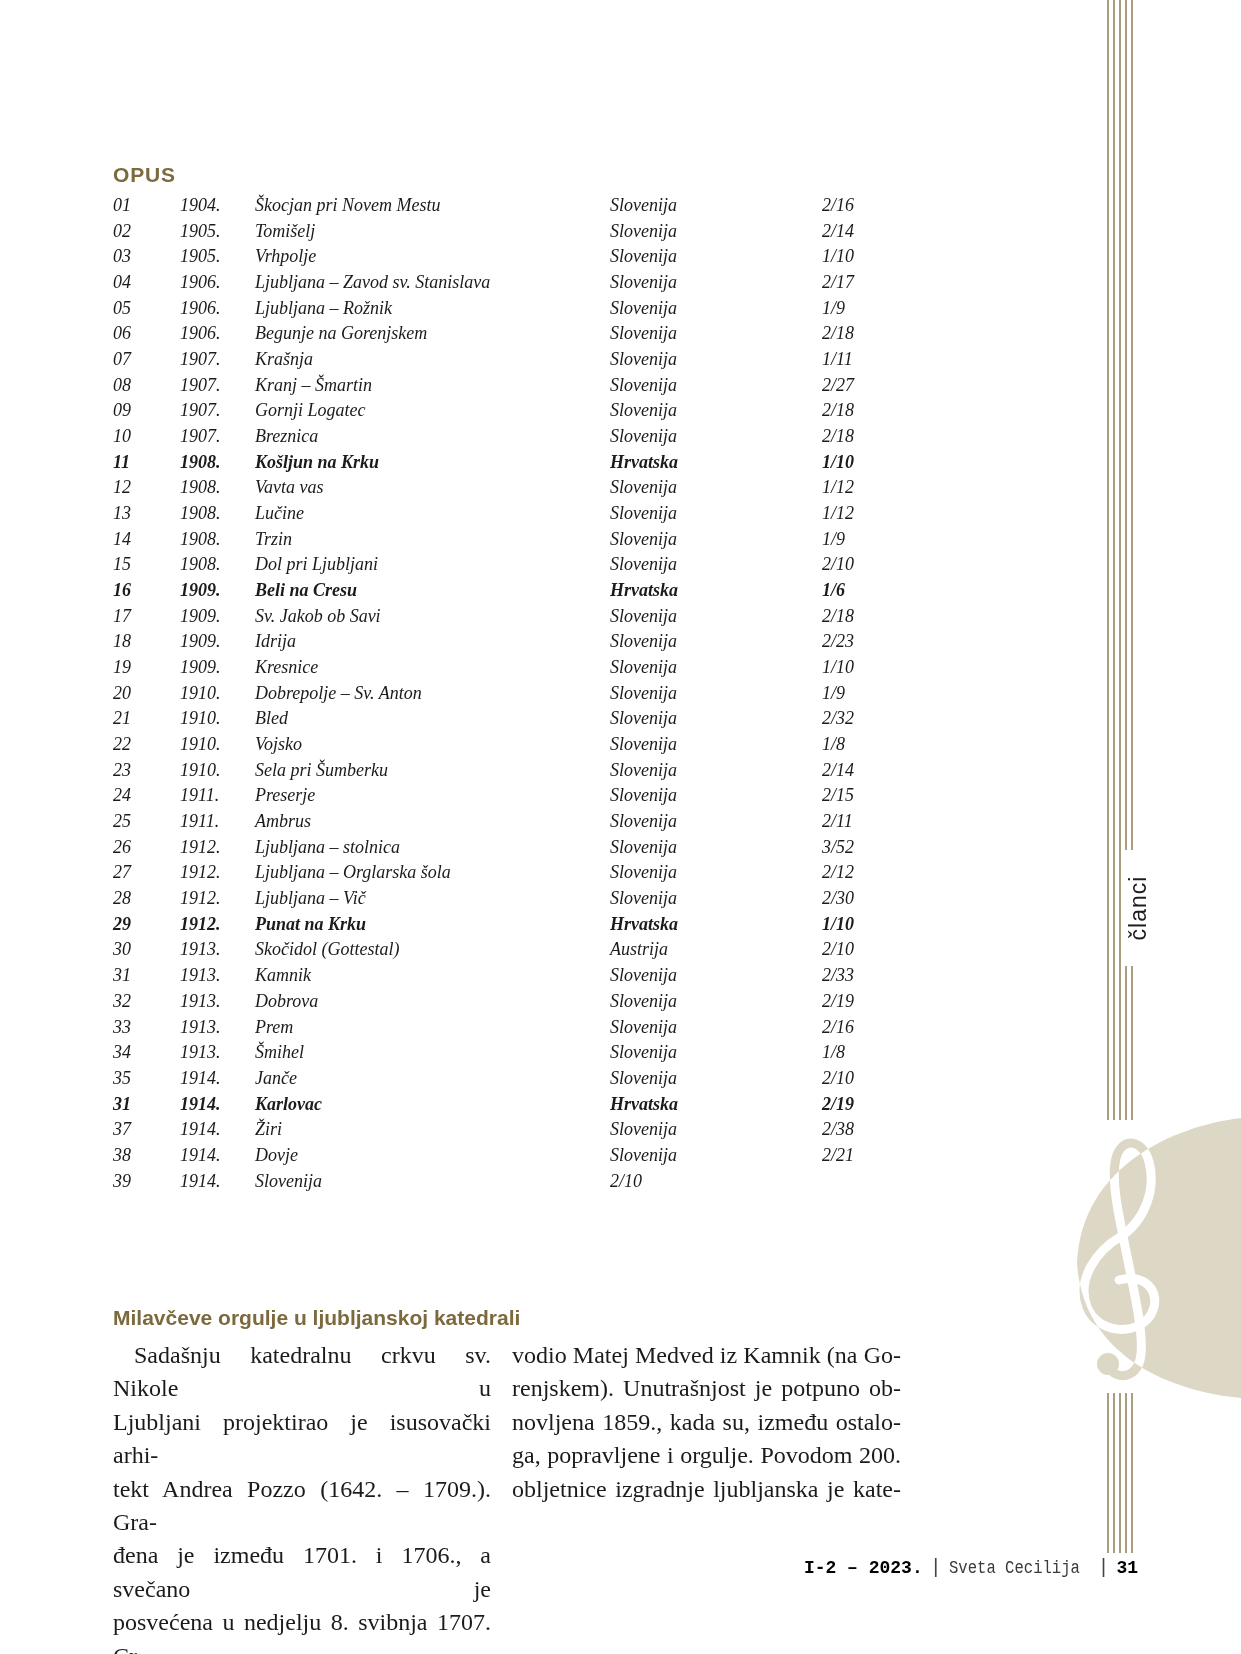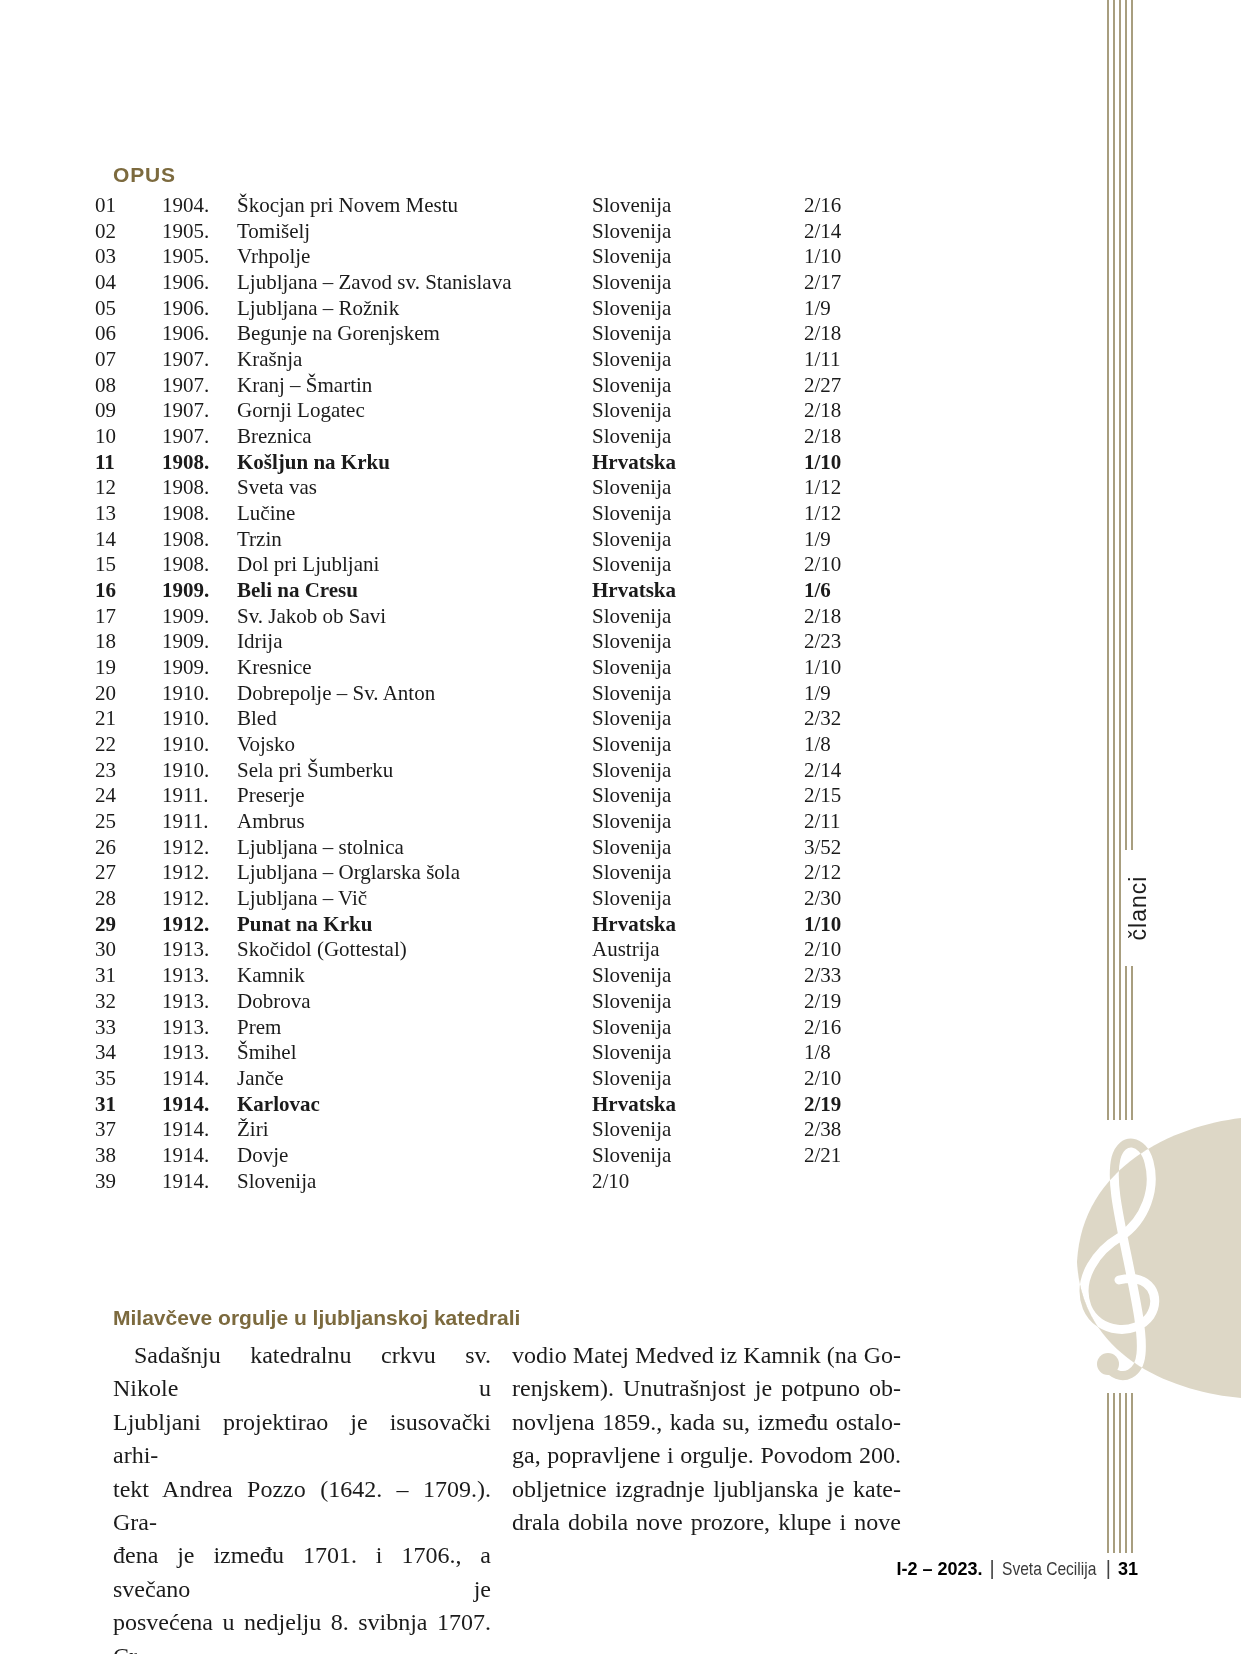--- a/index.html
+++ b/index.html
@@ -15,22 +15,23 @@
   
   .opus-heading {
     position:absolute; left:113px; top:163px;
     font-family:"Liberation Sans", sans-serif;
     font-weight:700; font-size:21px; letter-spacing:0.8px;
     color:#7c6a3e;
   }
 
   
   .opus-table {
-    position:absolute; left:95px; top:193px; width:775px;
-    font-size:21px;
+    position:absolute; left:113px; top:193px; width:775px;
+    font-size:18px;
+    font-style:italic;
   }
   .row {
     display:grid;
     grid-template-columns:67px 75px 355px 212px 1fr;
     height:25.68px; line-height:25.68px;
     white-space:nowrap;
   }
   .row.bold { font-weight:700; }
 
   
@@ -69,21 +70,21 @@
     font-size:23px; line-height:28px; letter-spacing:1px;
     text-align:center; color:#1d1d1d;
   }
 
   
   .clef-art { position:absolute; left:1056px; top:1112px; z-index:2; }
 
   
   .footer {
     position:absolute; top:1556px; right:103px;
-    font-family:Liberation Sans, sans-serif;
+    font-family:Liberation Mono, monospace;
     font-size:18px; line-height:24px;
     display:flex; align-items:baseline; gap:7px;
     white-space:nowrap; color:#111;
   }
   .footer .b { font-weight:700; color:#000; }
   .footer .sep { font-weight:400; color:#444; font-size:20px; }
   .footer .journal {
     font-weight:400; color:#3a3a3a;
     display:inline-block; transform:scaleX(0.82); transform-origin:left bottom;
     margin-right:-18px; font-size:19px;
@@ -180,21 +181,21 @@
       <span class="c-no">11</span>
       <span class="c-yr">1908.</span>
       <span class="c-pl">Košljun na Krku</span>
       <span class="c-co">Hrvatska</span>
       <span class="c-fr">1/10</span>
     </div>
 
     <div class="row">
       <span class="c-no">12</span>
       <span class="c-yr">1908.</span>
-      <span class="c-pl">Sveta vas</span>
+      <span class="c-pl">Vavta vas</span>
       <span class="c-co">Slovenija</span>
       <span class="c-fr">1/12</span>
     </div>
 
     <div class="row">
       <span class="c-no">13</span>
       <span class="c-yr">1908.</span>
       <span class="c-pl">Lučine</span>
       <span class="c-co">Slovenija</span>
       <span class="c-fr">1/12</span>
@@ -430,21 +431,20 @@
       <div class="tline">vodio Matej Medved iz Kamnik (na Go-</div>
 
       <div class="tline">renjskem). Unutrašnjost je potpuno ob-</div>
 
       <div class="tline">novljena 1859., kada su, između ostalo-</div>
 
       <div class="tline">ga, popravljene i orgulje. Povodom 200.</div>
 
       <div class="tline">obljetnice izgradnje ljubljanska je kate-</div>
 
-      <div class="tline">drala dobila nove prozore, klupe i nove</div>
     </div>
 </div>
 
 <div class="rail rail-top">
   <i></i>
     <i></i>
     <i></i>
     <i></i>
     <i></i>
 </div>

